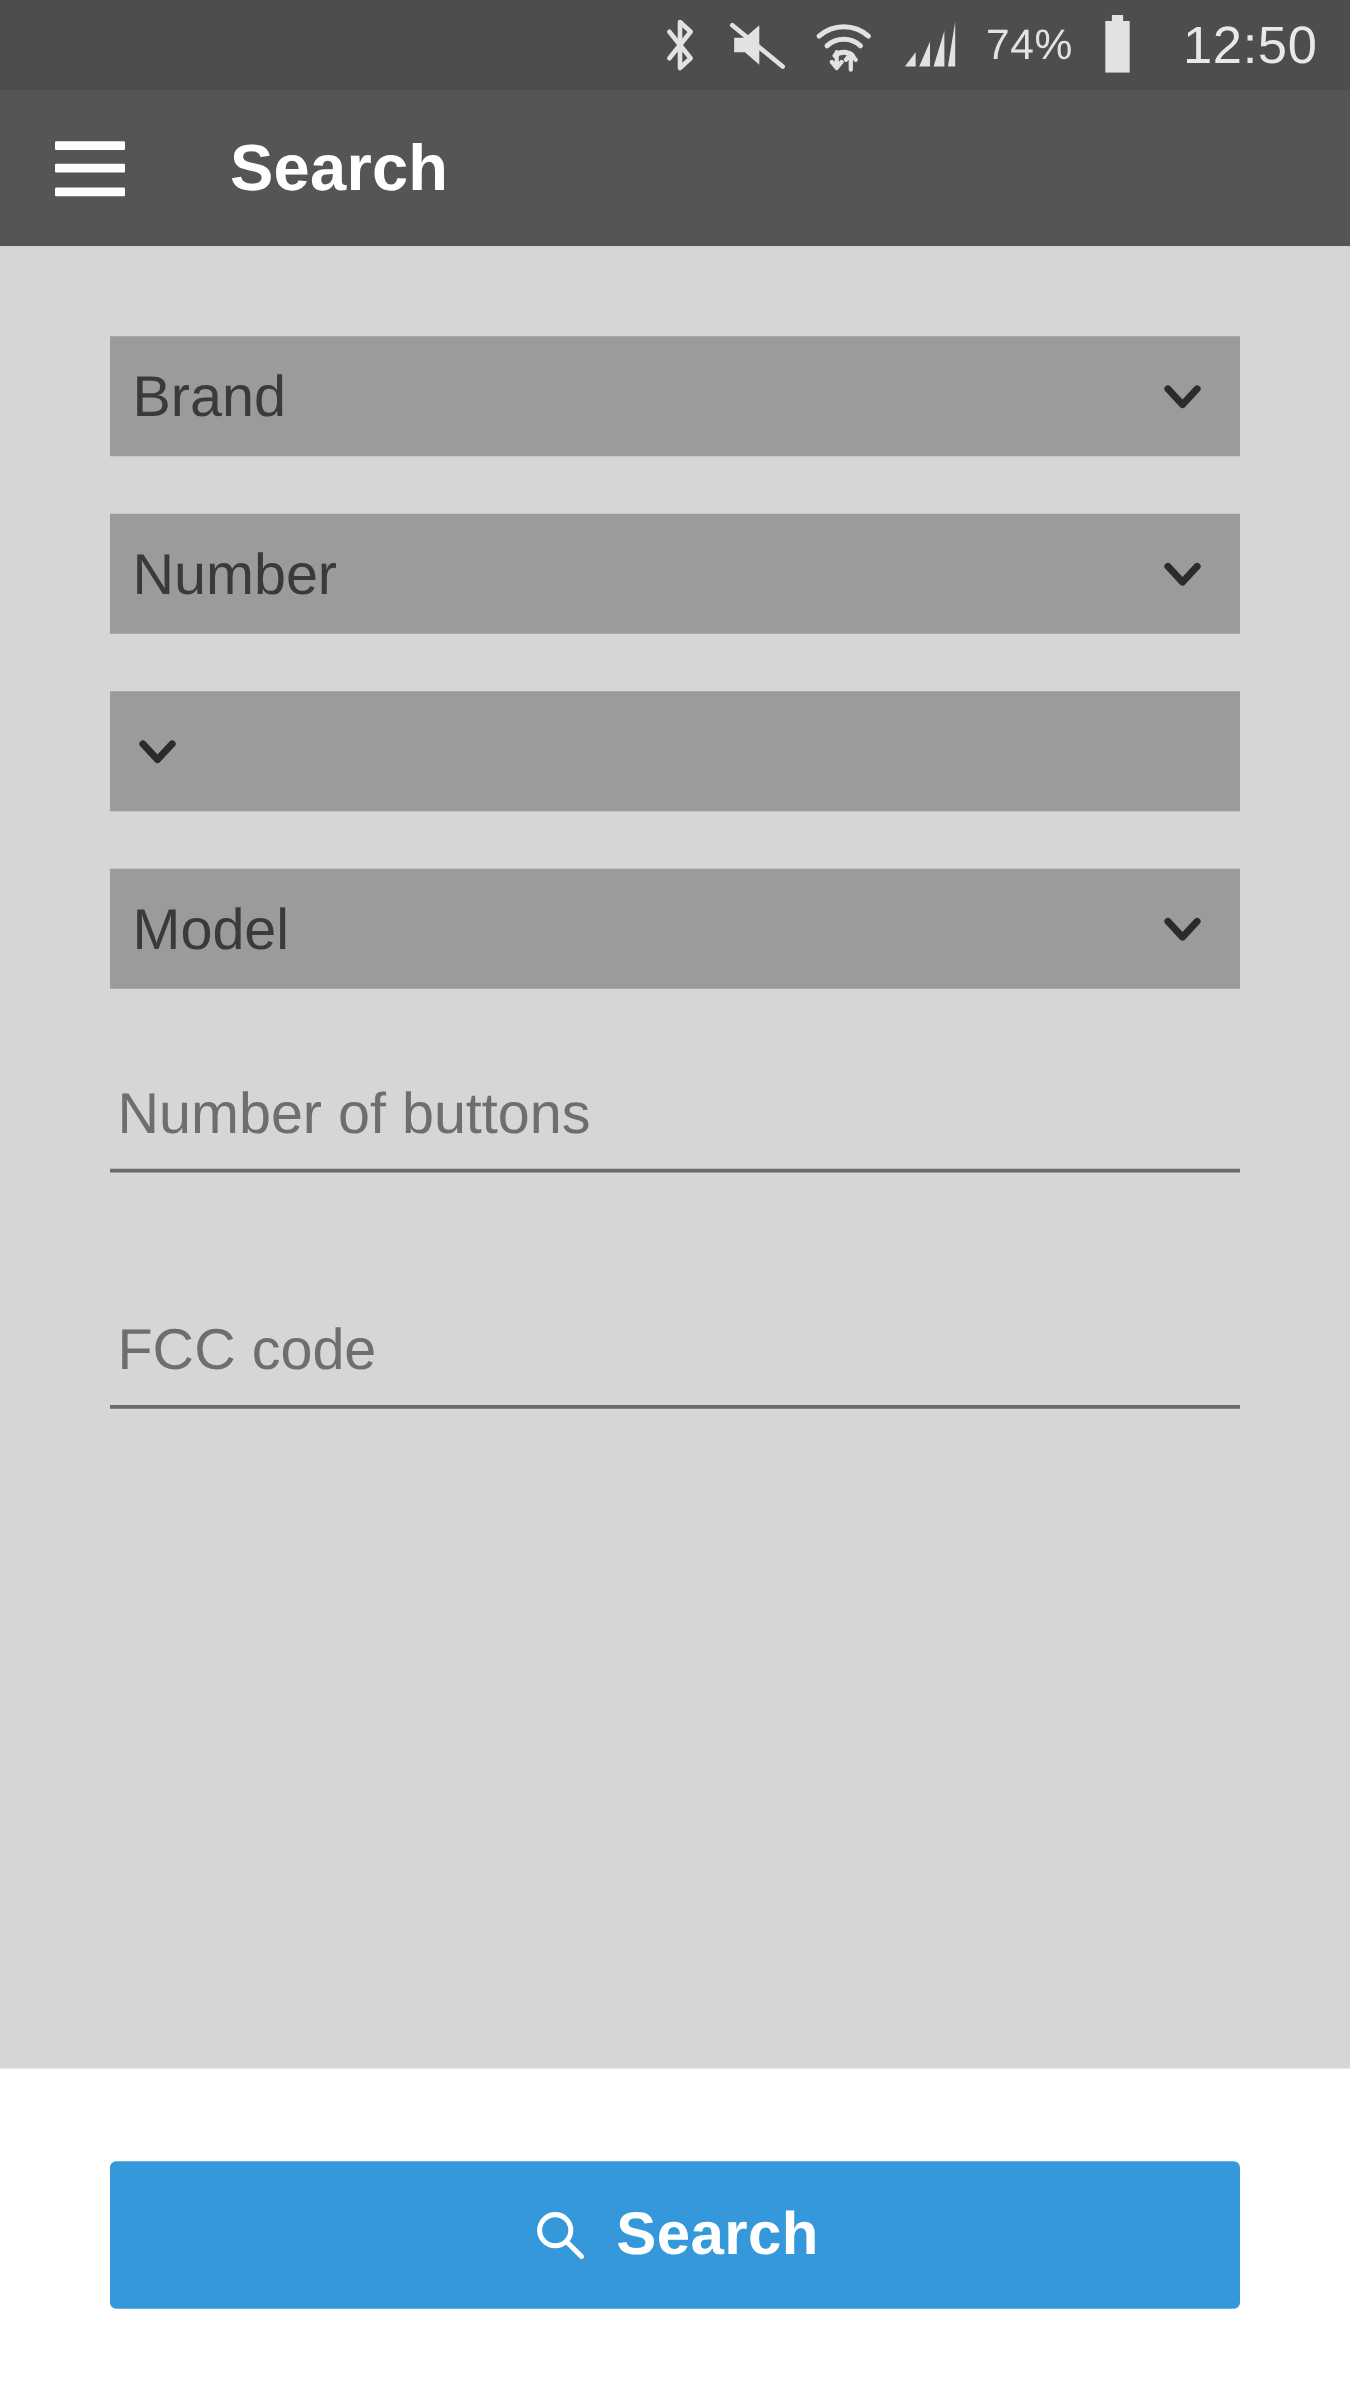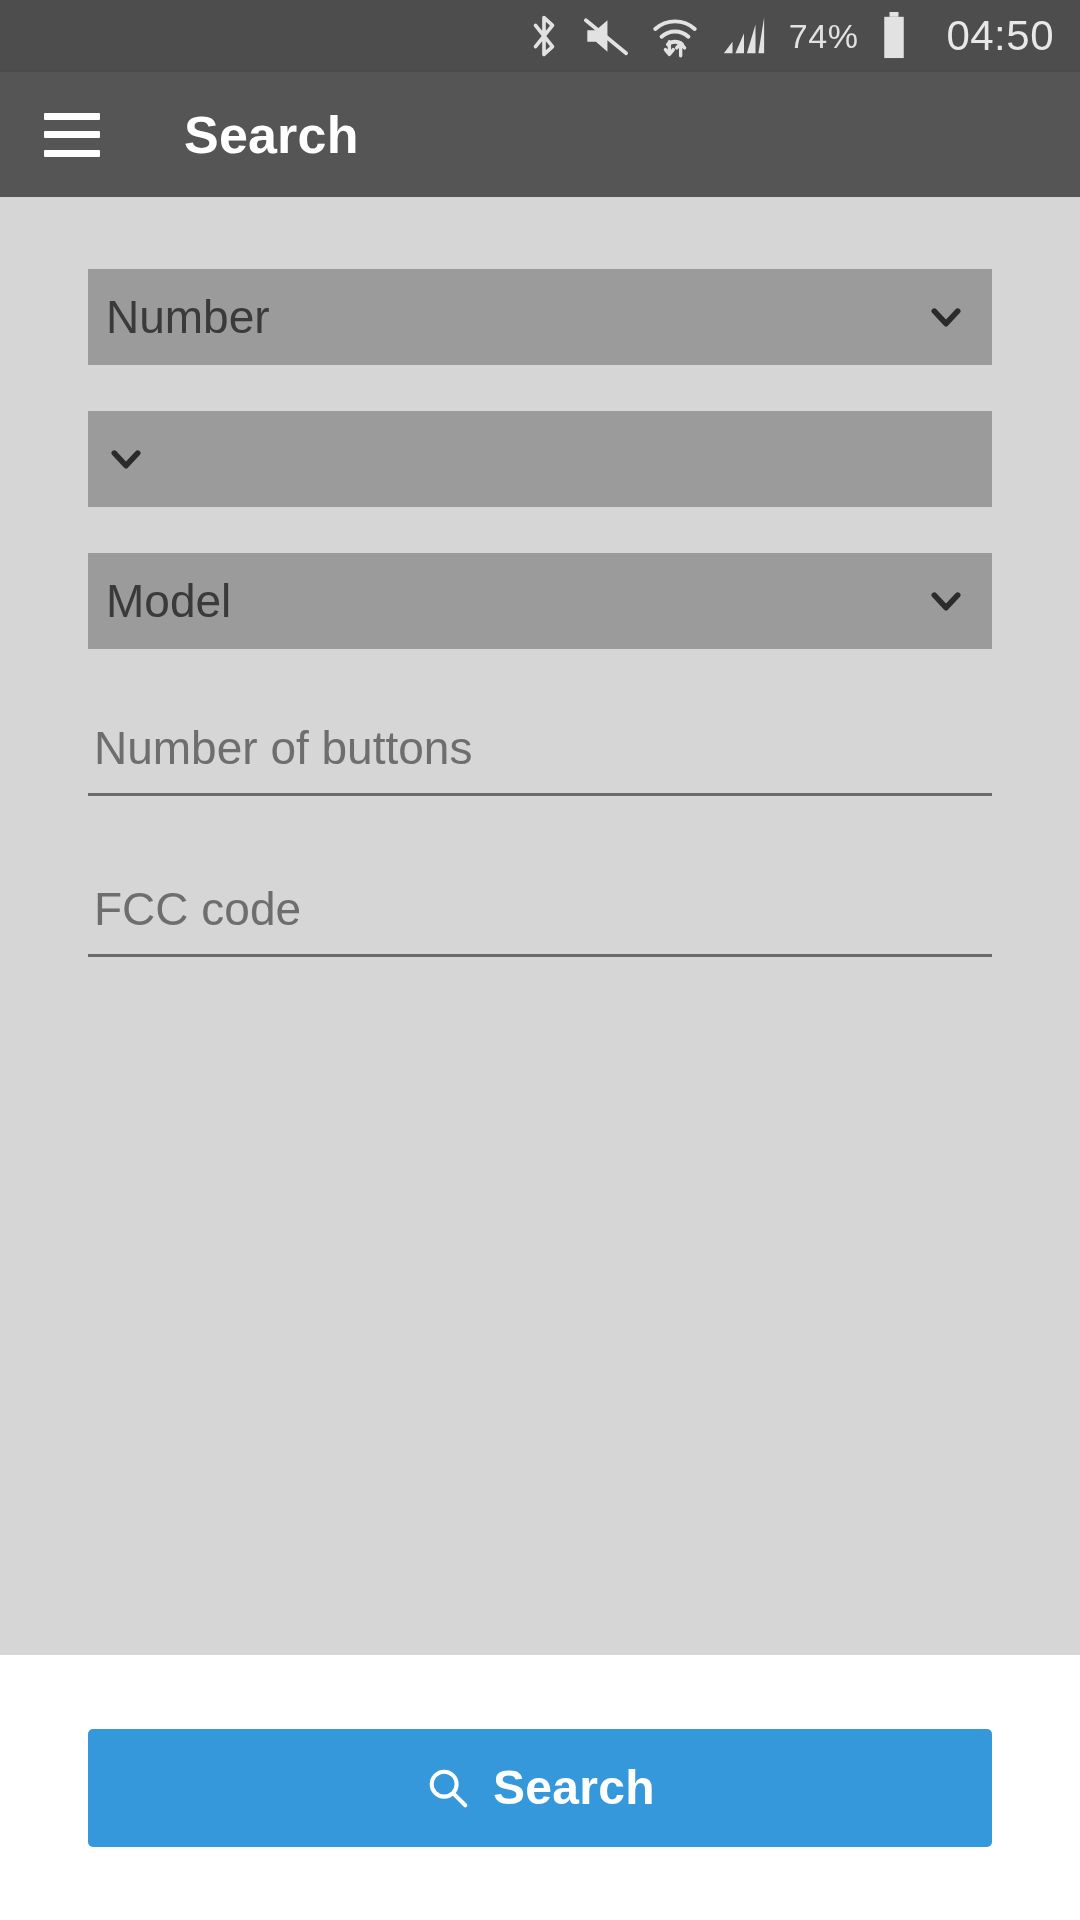--- a/index.html
+++ b/index.html
@@ -115,21 +115,21 @@
   .chevron {
     width:40px;
     height:40px;
     flex:0 0 auto;
     display:block;
   }
 
   .text-field {
     position:relative;
     width:100%;
-    margin-bottom:60px;
+    margin-bottom:88px;
     padding-top:26px;
   }
   .text-field-input {
     width:100%;
     border:none;
     outline:none;
     background:transparent;
     font-family:"Liberation Sans", sans-serif;
     font-size:46px;
     color:#3a3a3a;
@@ -212,35 +212,41 @@
         <path d="M26 26 H30 V1 Z" fill="#e2e2e2"></path>
       </svg>
 
       <span class="sb-battery-pct">74%</span>
 
       <svg class="sb-icon" width="28" height="48" viewBox="0 0 18 32" fill="none">
         <rect x="6" y="0" width="6" height="3.2" fill="#e2e2e2"></rect>
         <rect x="2.5" y="3.2" width="13" height="27.5" fill="#e2e2e2"></rect>
       </svg>
 
-      <span class="sb-clock">04:50</span>
+      <span class="sb-clock">12:50</span>
     </div>
   </div>
 
   <div class="app-bar">
     <div class="hamburger">
       <span></span>
       <span></span>
       <span></span>
     </div>
     <div class="app-title">Search</div>
   </div>
 
   <div class="form-body">
 
+    <div class="select-field">
+      <span class="select-label">Brand</span>
+      <svg class="chevron" viewBox="0 0 24 24" fill="none">
+        <path d="M5 8.5 L12 16 L19 8.5" stroke="#2b2b2b" stroke-width="3.4" stroke-linecap="round" stroke-linejoin="round" fill="none"></path>
+      </svg>
+    </div>
 
     <div class="select-field">
       <span class="select-label">Number</span>
       <svg class="chevron" viewBox="0 0 24 24" fill="none">
         <path d="M5 8.5 L12 16 L19 8.5" stroke="#2b2b2b" stroke-width="3.4" stroke-linecap="round" stroke-linejoin="round" fill="none"></path>
       </svg>
     </div>
 
     <div class="select-field">
       <svg class="chevron" viewBox="0 0 24 24" fill="none">

